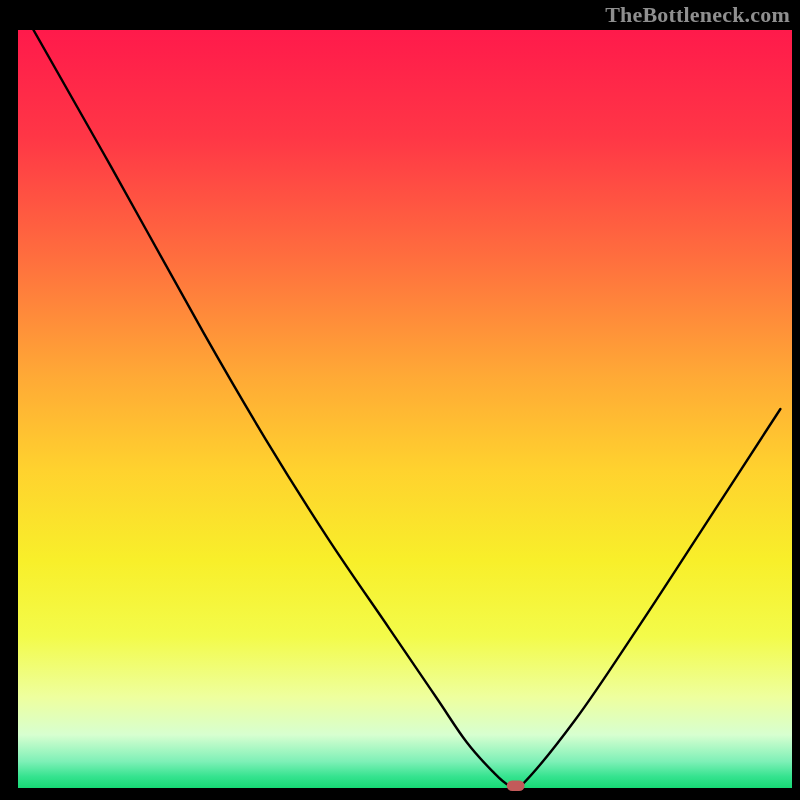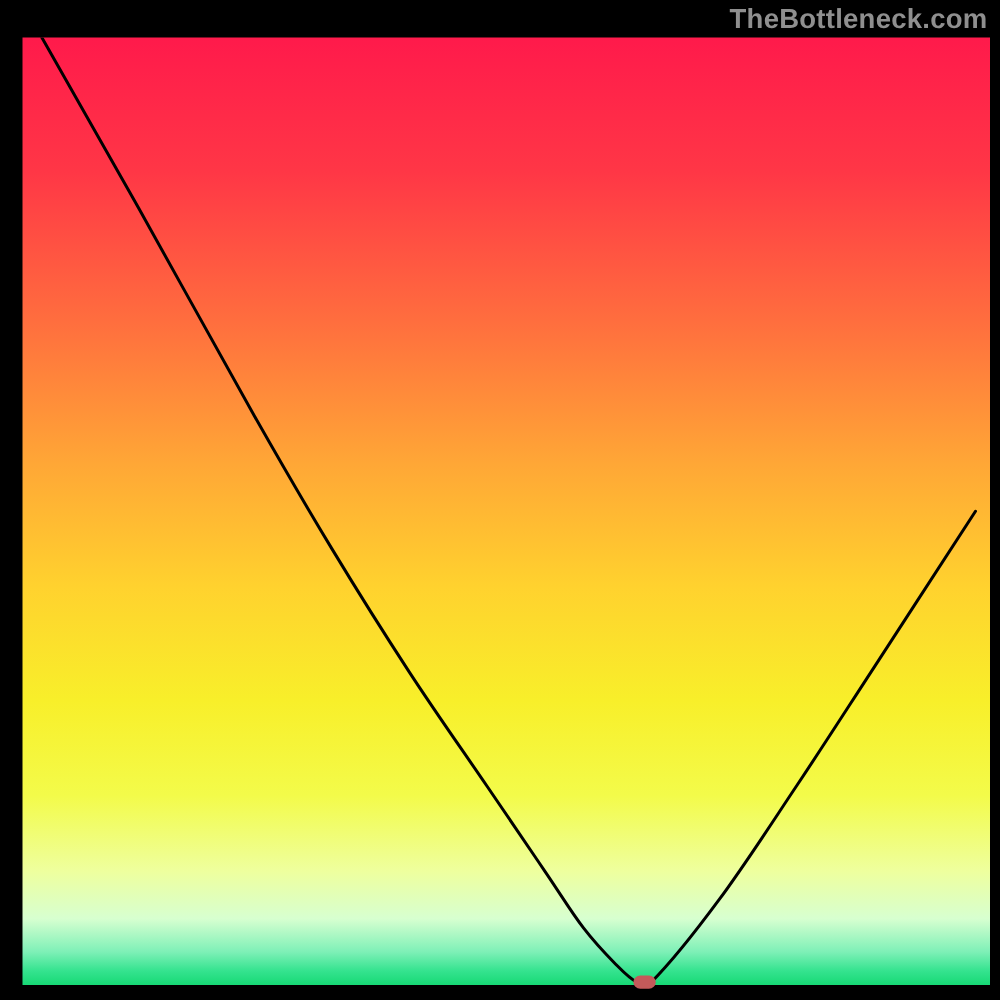--- a/index.html
+++ b/index.html
@@ -13,21 +13,21 @@
   .stage {
     position: relative;
     width: 800px;
     height: 800px;
     background: #000;
   }
   .watermark {
     position: absolute;
     top: 2px;
     right: 10px;
-    font-family: Liberation Sans, sans-serif;
+    font-family: Liberation Serif, serif;
     font-size: 22px;
     font-weight: 600;
     color: #8f8f8f;
     letter-spacing: 0.2px;
     user-select: none;
   }
   svg {
     position: absolute;
     top: 0;
     left: 0;

